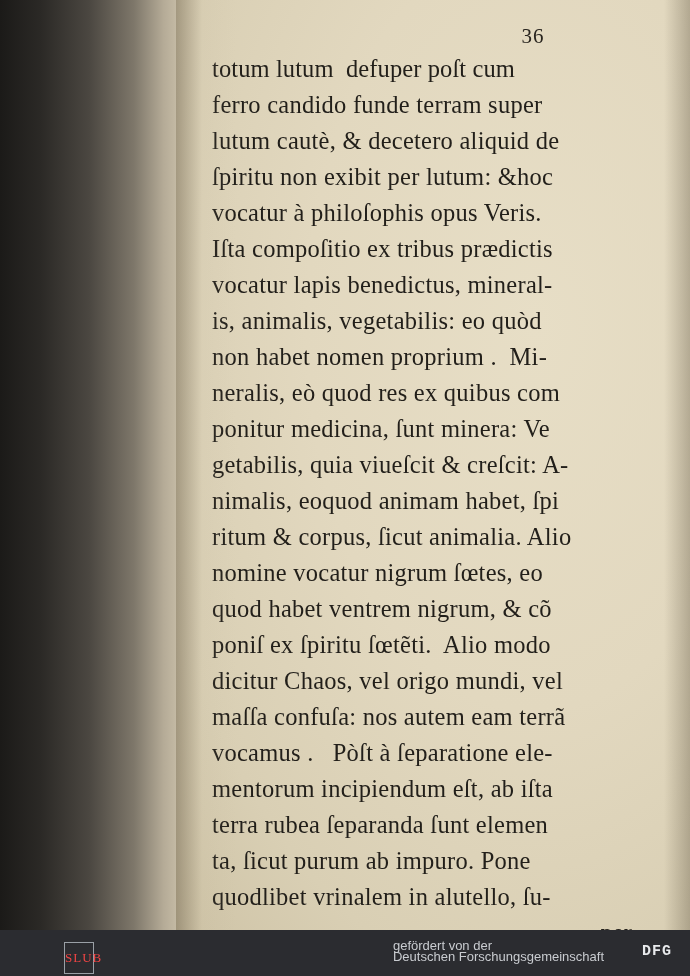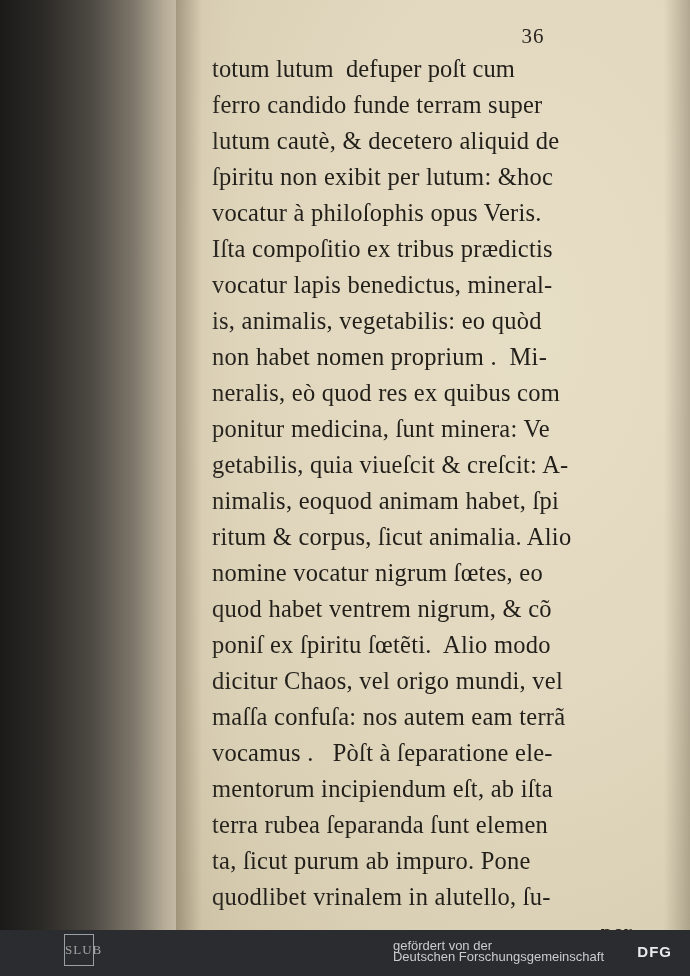--- a/index.html
+++ b/index.html
@@ -111,25 +111,25 @@
     font-family: "Liberation Sans", sans-serif;
   }
   #footer-inner {
     position: relative;
     width: 100%;
     height: 100%;
   }
   #slub-logo {
     position: absolute;
     left: 64px;
-    top: 4px;
+    top: 12px;
     width: 28px;
     height: 30px;
     border: 1px solid #9aa0a6;
-    color: #a3a3a3;
+    color: #ef4444;
     font-family: "Liberation Serif", serif;
     font-size: 13px;
     line-height: 30px;
     text-align: center;
     letter-spacing: 1px;
   }
   #slub-text {
     position: absolute;
     left: 100px;
     top: 10px;
@@ -143,21 +143,21 @@
     top: 10px;
     text-align: left;
     font-size: 13px;
     line-height: 11px;
     color: #c9ccd0;
   }
   #dfg-logo {
     position: absolute;
     right: 18px;
     top: 13px;
-    font-family: Liberation Sans, sans-serif;
+    font-family: Liberation Mono, monospace;
     font-weight: bold;
     font-size: 15px;
     letter-spacing: 1px;
     color: #e8eaec;
   }
 </style>
 </head>
 <body>
 
 <div id="page">

